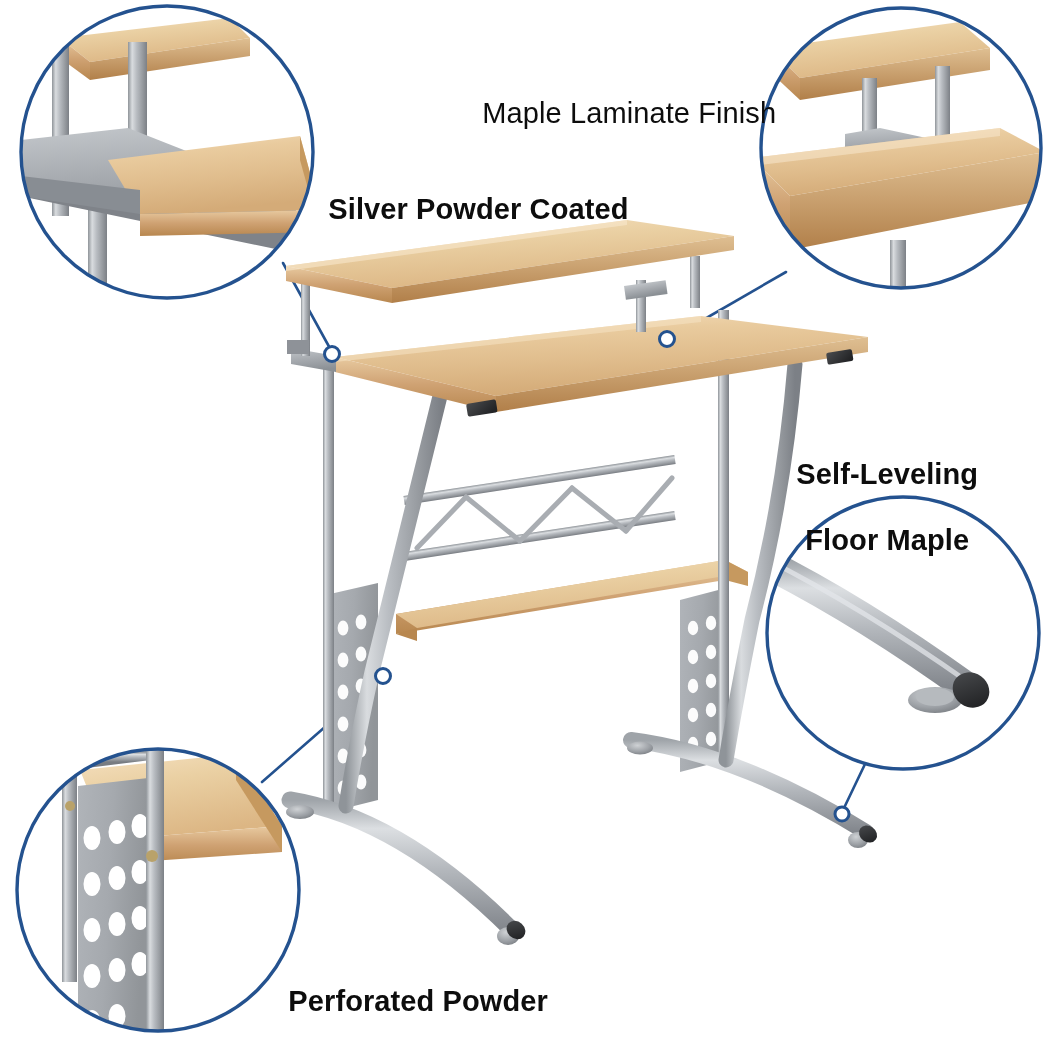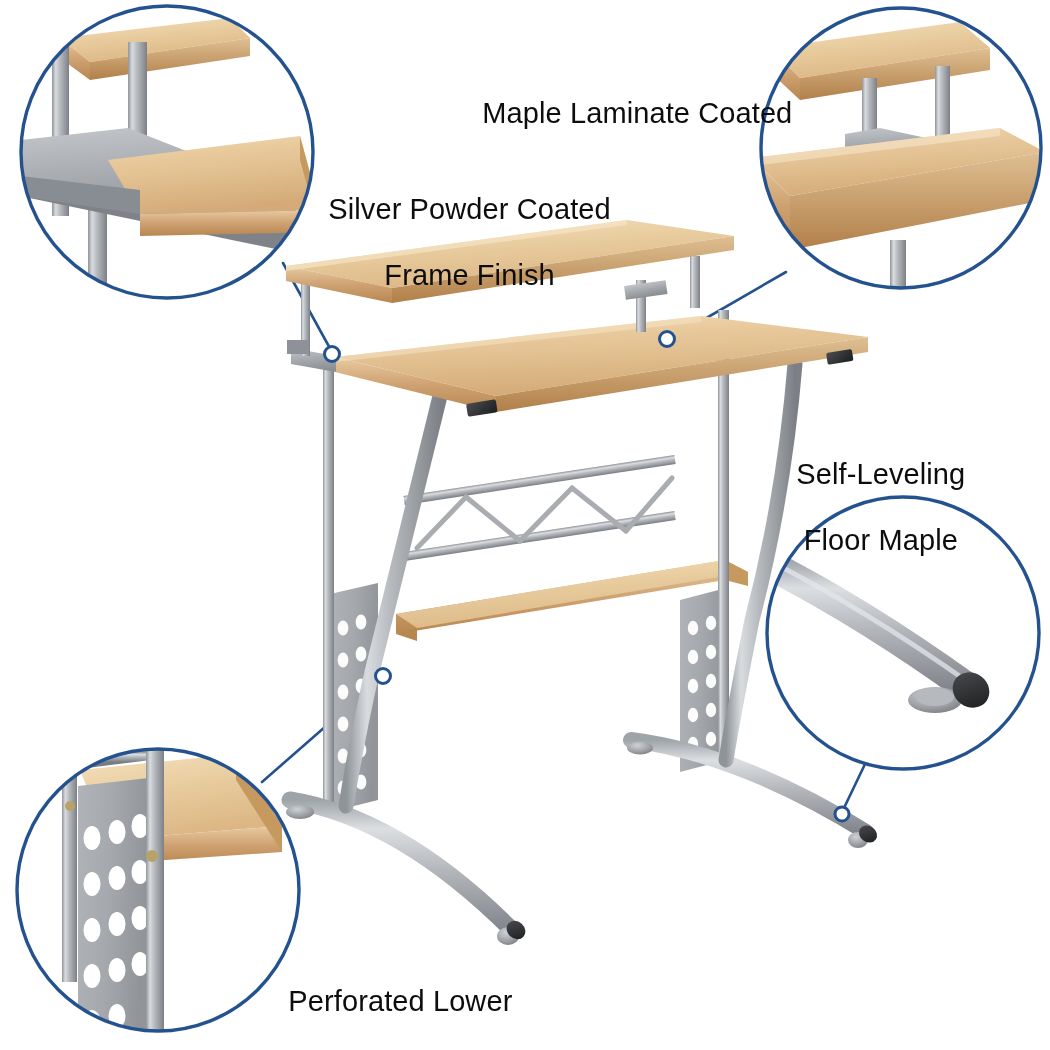--- a/index.html
+++ b/index.html
@@ -18,21 +18,21 @@
   #stage svg{position:absolute;left:0;top:0;}
   .lbl{
     position:absolute;
     color:#0d0d0d;
     font-size:29px;
     line-height:1.14;
     letter-spacing:.1px;
     white-space:pre;
     font-weight:400;
   }
-  .lbl.ctr{text-align:center;}
+  .lbl.ctr{text-align:center;font-weight:bold;}
   #lbl-maple{left:466px;top:64px;}
   #lbl-silver{left:312px;top:160px;}
   #lbl-glides{left:780px;top:425px;}
   #lbl-perf{left:272px;top:952px;}
 </style>
 </head>
 <body>
 
 <div id="stage">
 
@@ -321,31 +321,30 @@
 
   <g>
     <circle cx="332" cy="354" r="7.5" fill="#ffffff" stroke="#24528f" stroke-width="3"></circle>
     <circle cx="667" cy="339" r="7.5" fill="#ffffff" stroke="#24528f" stroke-width="3"></circle>
     <circle cx="842" cy="814" r="7" fill="#ffffff" stroke="#24528f" stroke-width="3"></circle>
     <circle cx="383" cy="676" r="7.5" fill="#ffffff" stroke="#24528f" stroke-width="3"></circle>
   </g>
 </svg>
 
 <div class="lbl" id="lbl-maple">
-  <span>Maple Laminate Coated</span>
+  <span>Maple Laminate Finish</span>
 </div>
 
 <div class="lbl ctr" id="lbl-silver">
   <span>Silver Powder Coated</span><br>
-  <span>Frame Finish</span>
 </div>
 
 <div class="lbl ctr" id="lbl-glides">
   <span>Self-Leveling</span><br>
   <span>Floor Maple</span>
 </div>
 
 <div class="lbl ctr" id="lbl-perf">
-  <span>Perforated Lower</span><br>
+  <span>Perforated Powder</span><br>
   
 </div>
 
 </div>
 
 </body></html>

